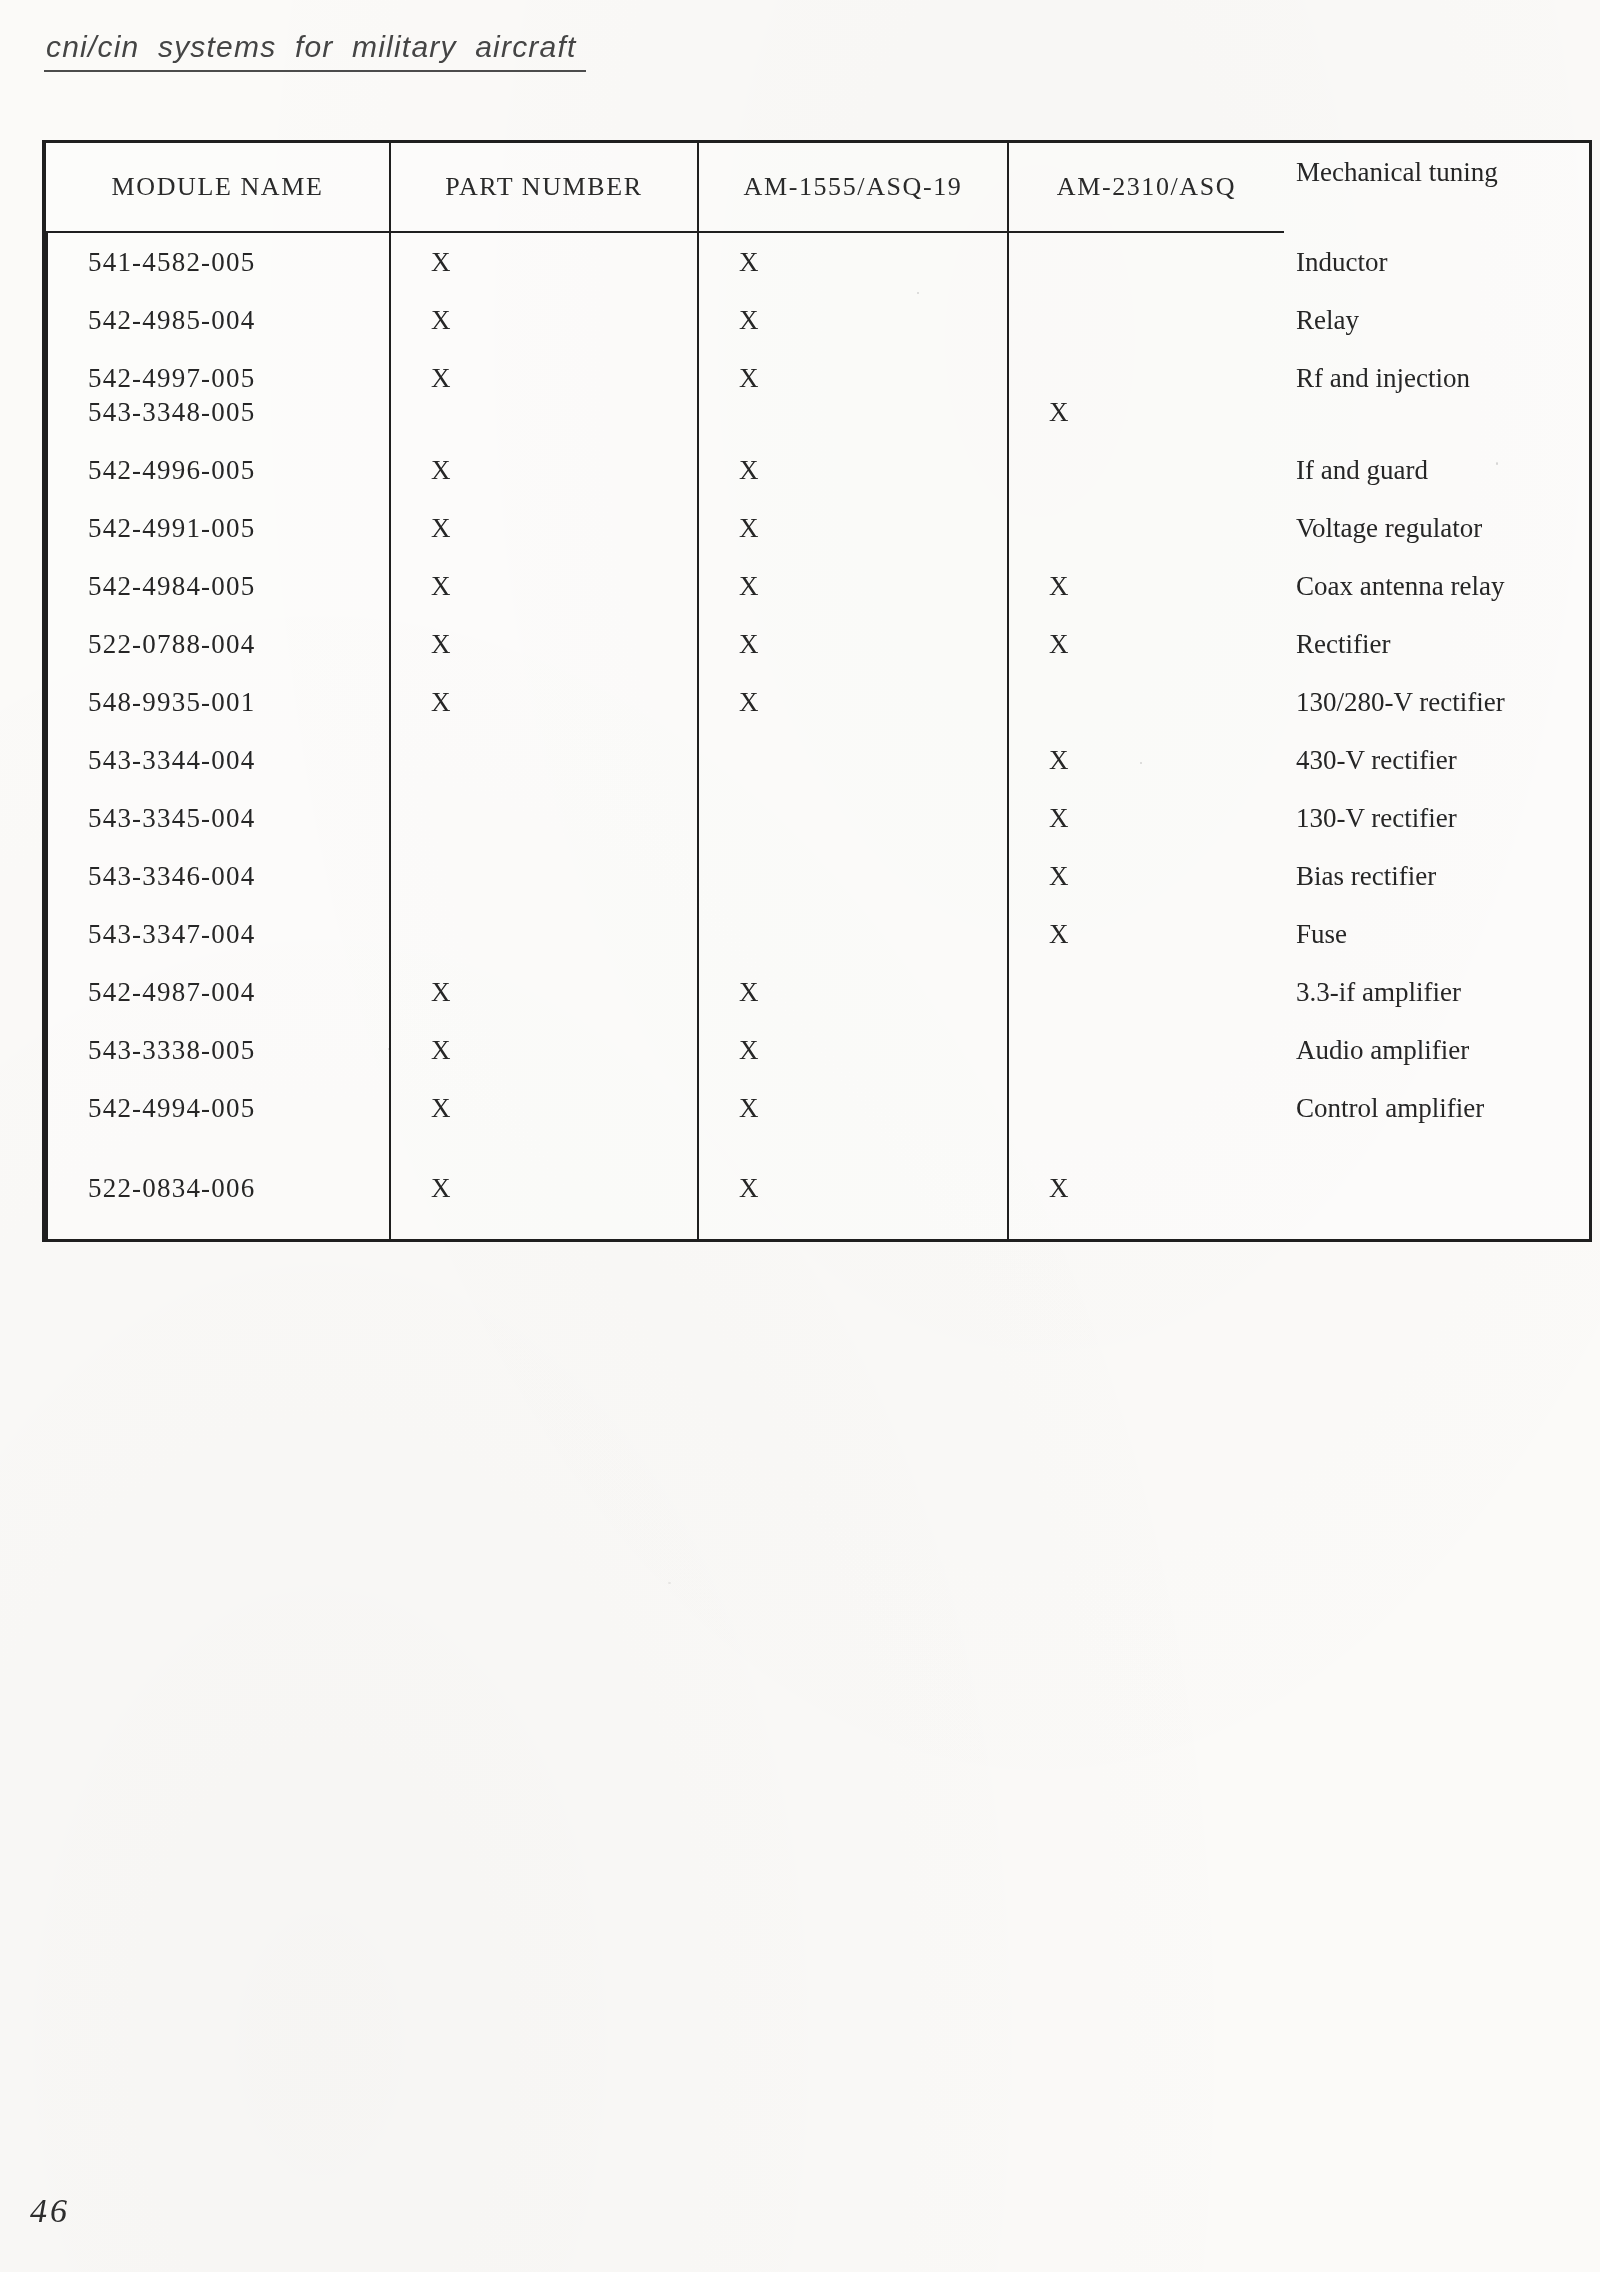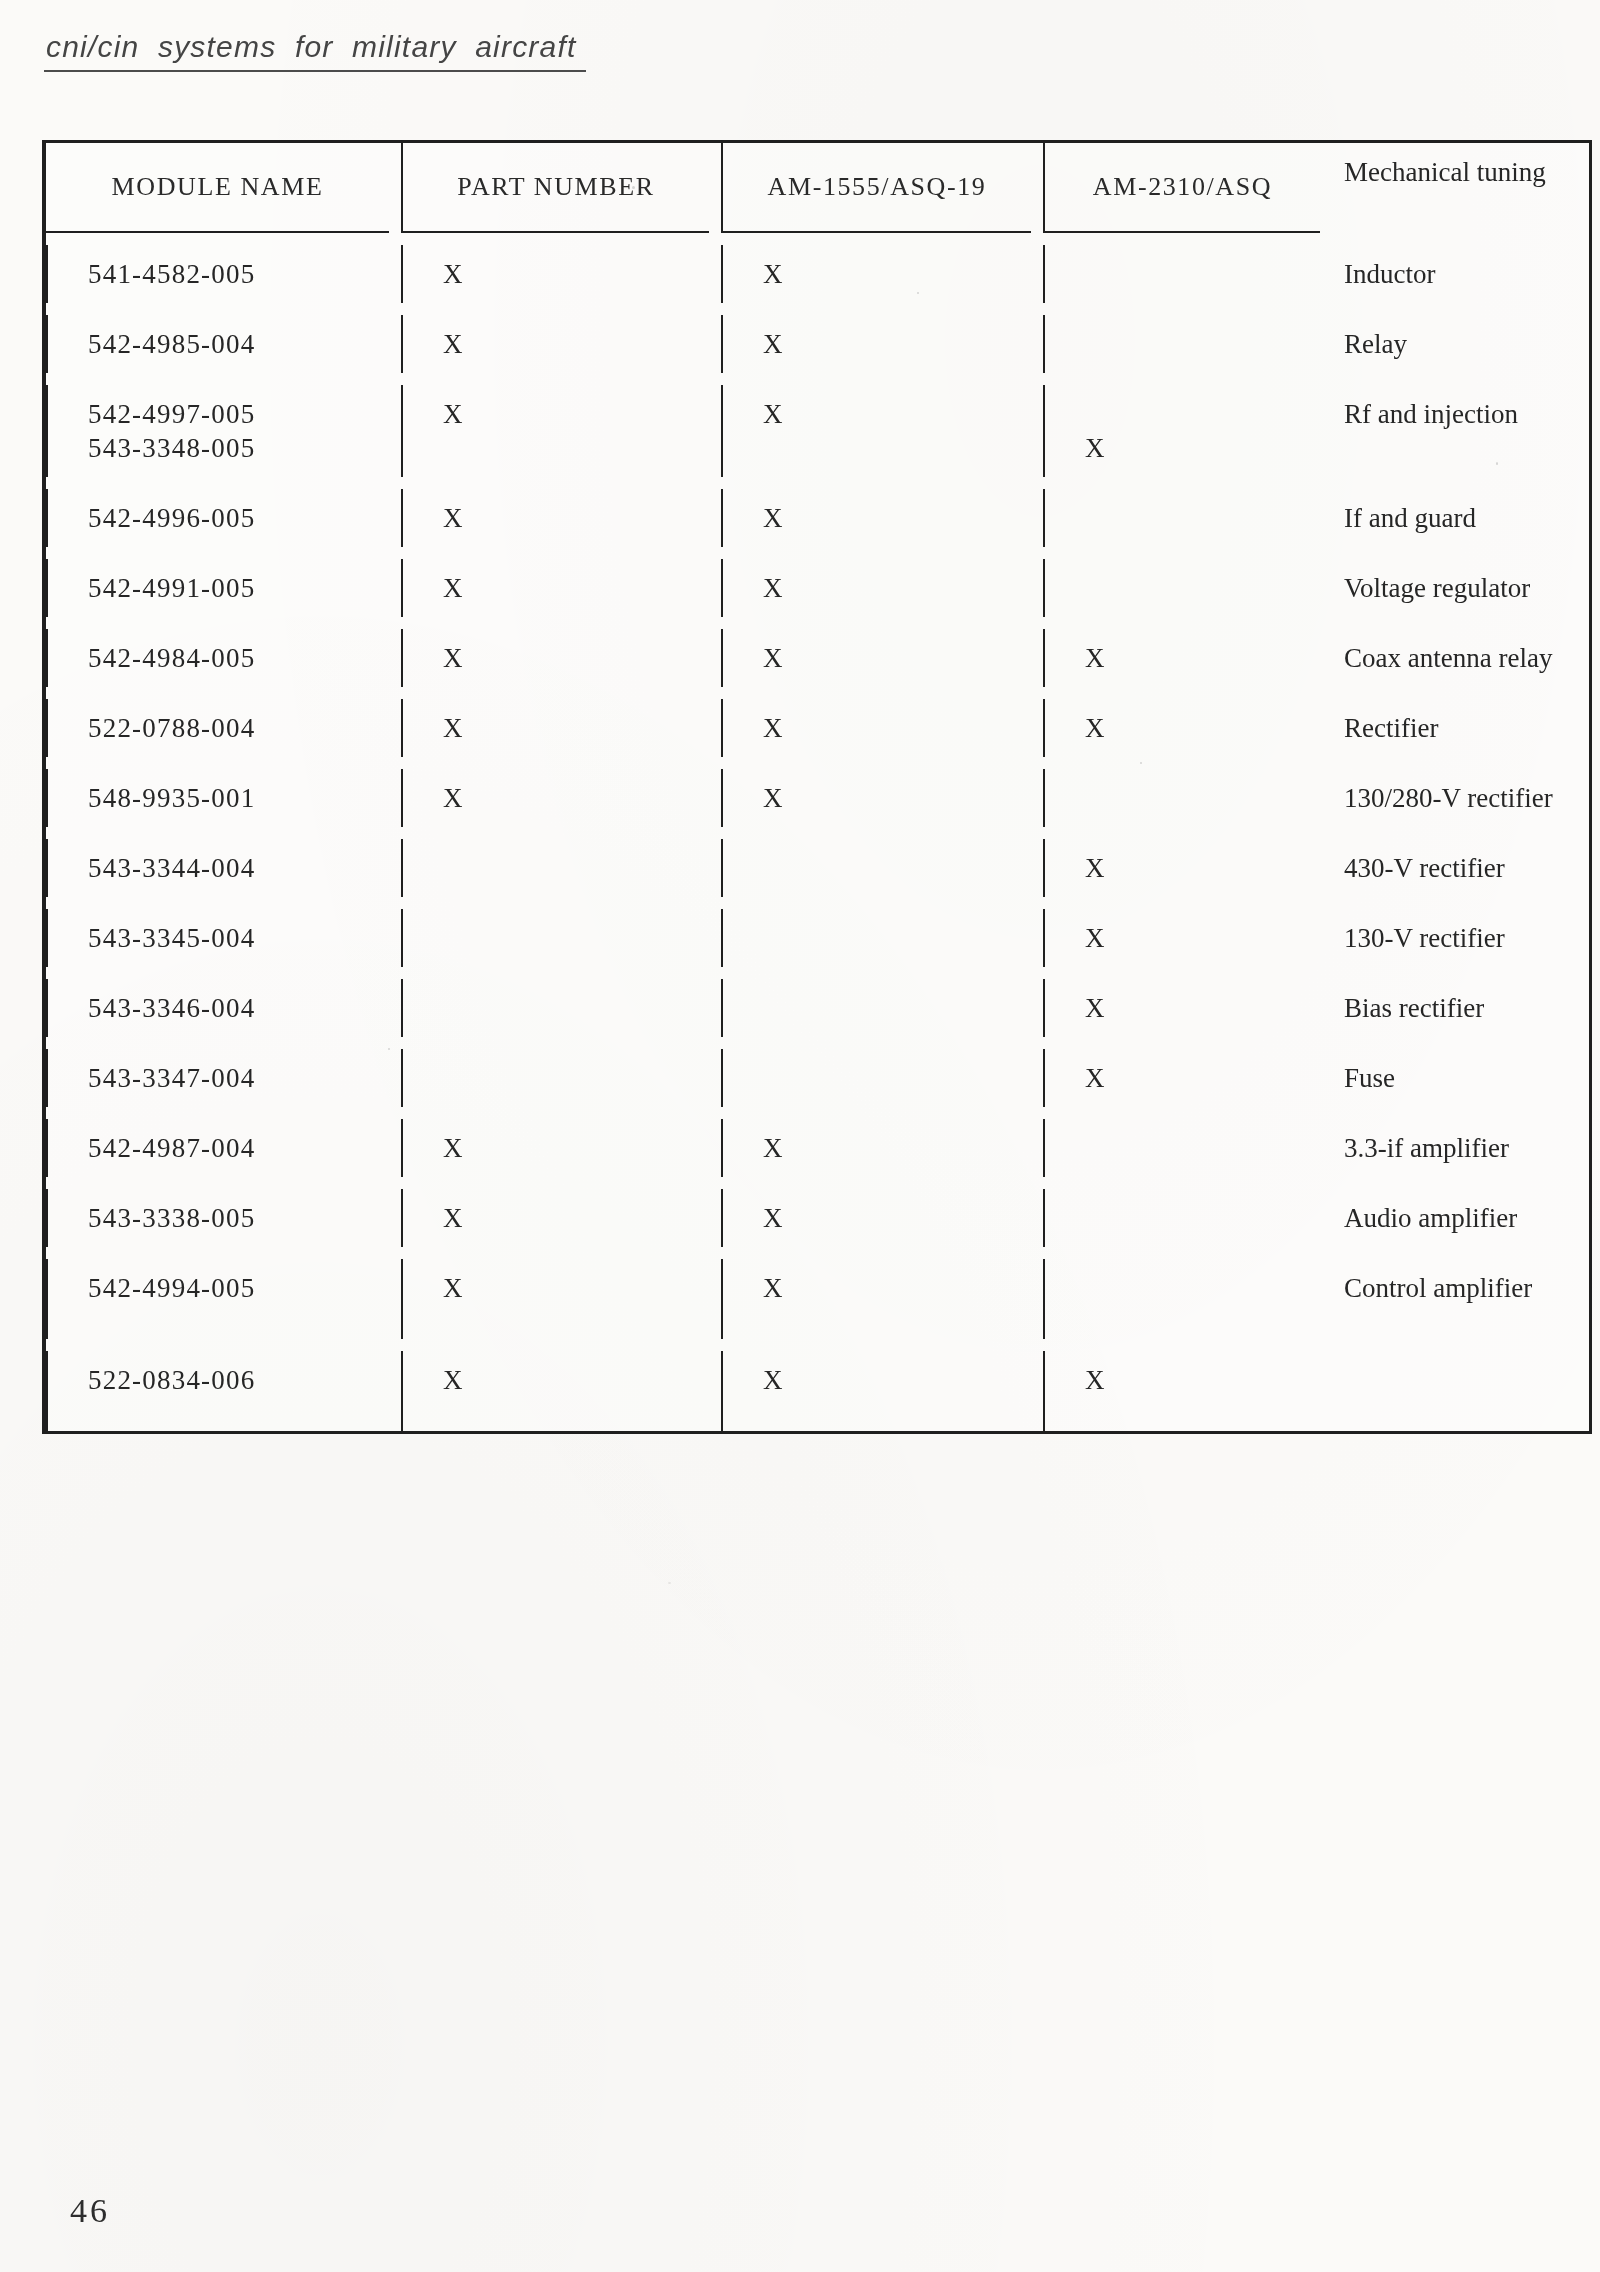--- a/index.html
+++ b/index.html
@@ -32,21 +32,20 @@
 
   
   .parts-table {
     position:absolute; left:42px; top:140px;
     width:1543px;
     display:grid;
     grid-template-columns:343px 308px 310px 277px 305px;
     border:3px solid #1f1f1f;
     border-left-width:4px;
     background:rgba(255,255,255,0.35);
-    gap:12px;
   }
   .th {
     height:88px;
     display:flex; align-items:center; justify-content:center;
     font-size:26px;
     letter-spacing:1.6px;
     color:#2a2a2a;
     border-bottom:2.5px solid #1f1f1f;
     white-space:nowrap;
   }
@@ -61,24 +60,24 @@
     height:34px; line-height:34px;
     font-size:27px;
     white-space:nowrap;
   }
   .td.mark .line { font-size:27px; }
 
   
   .page-number {
     position:absolute; left:30px; top:2192px;
     font-family:"Liberation Serif", serif;
+    font-style:italic;
     font-size:34px;
     letter-spacing:3px;
     color:#2d2d2d;
-    margin-left:40px;
   }
 
   
   .speck { position:absolute; background:rgba(40,40,40,0.18); border-radius:50%; }
   .s1 { left:632px; top:186px;  width:3px; height:3px; }
   .s2 { left:917px; top:292px;  width:2px; height:2px; }
   .s3 { left:1140px; top:762px; width:2px; height:2px; }
   .s4 { left:388px; top:1048px; width:2px; height:2px; }
   .s5 { left:1496px; top:462px; width:2px; height:3px; }
   .s6 { left:668px; top:1582px; width:3px; height:2px; opacity:.5; }

